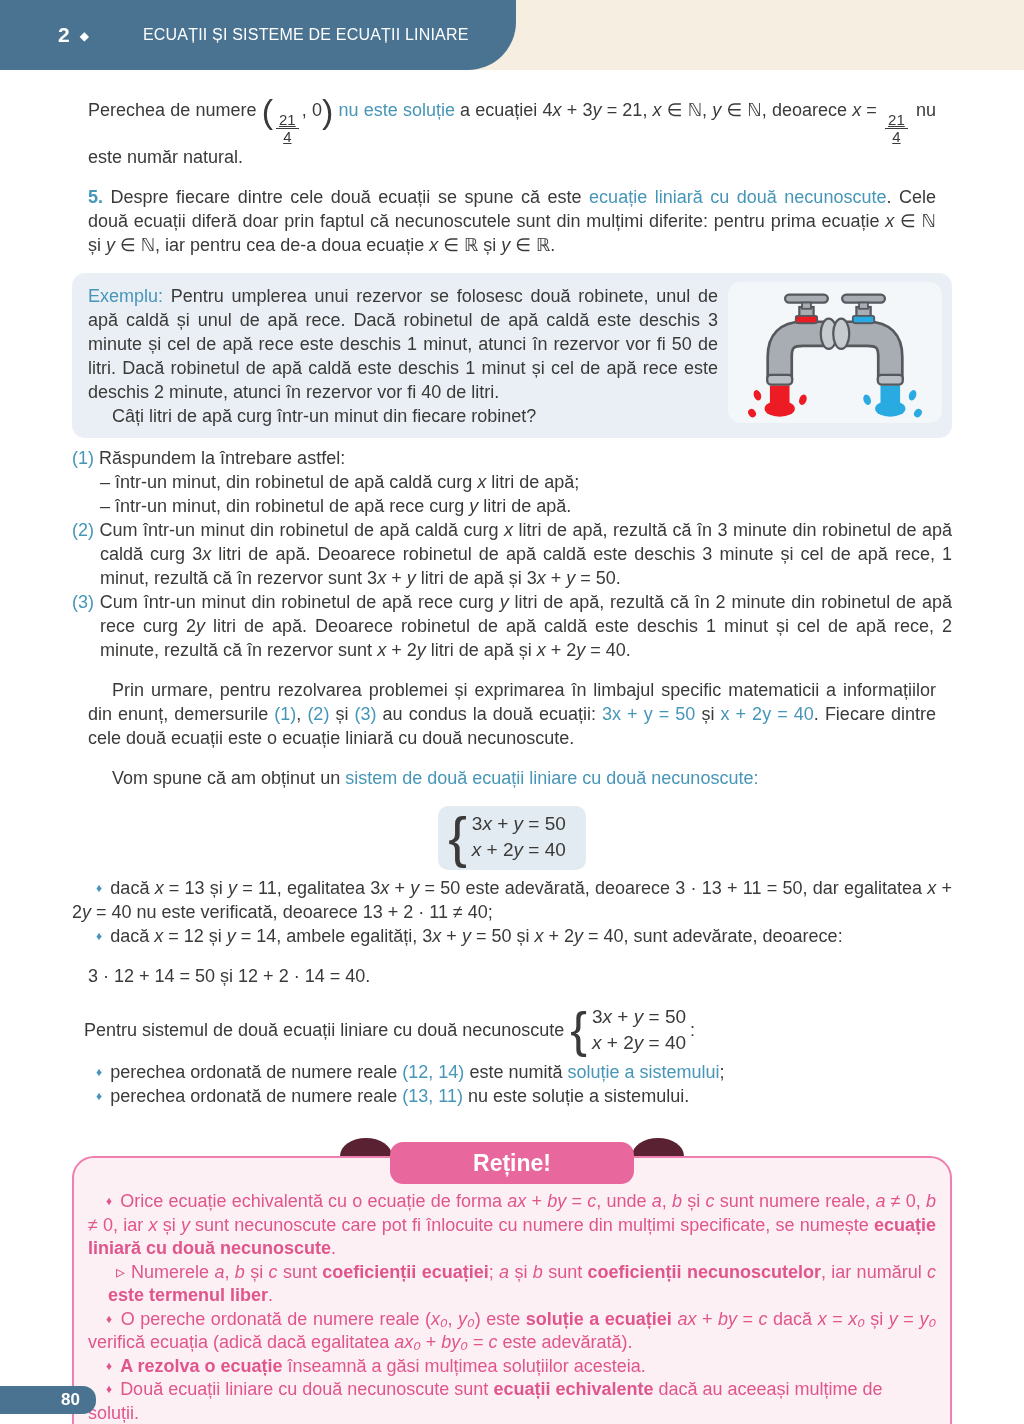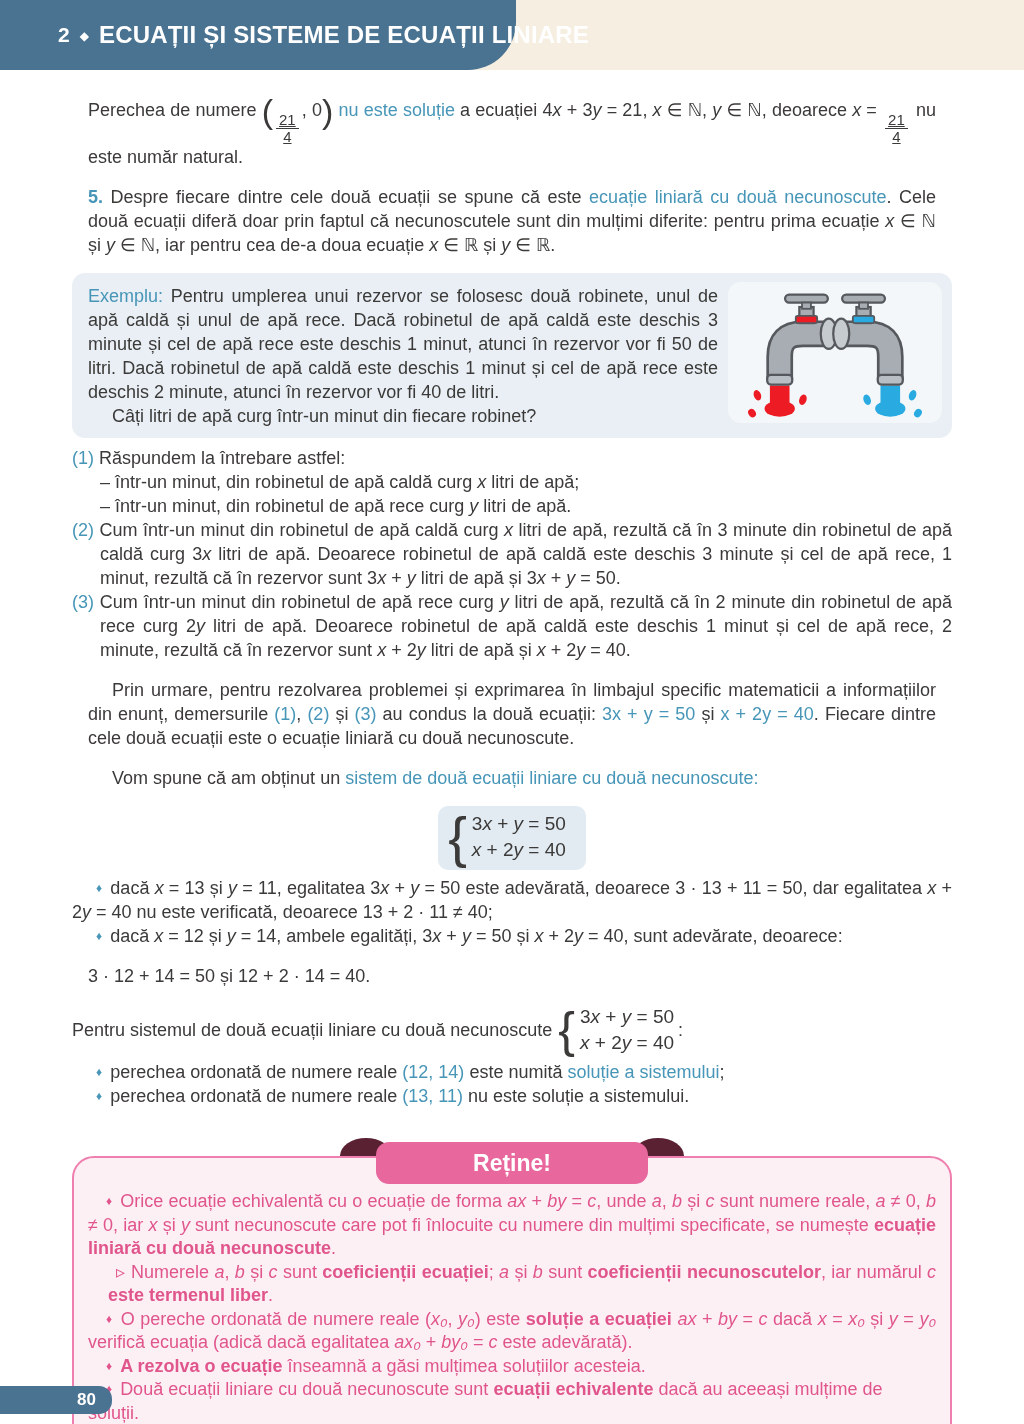--- a/index.html
+++ b/index.html
@@ -10,21 +10,21 @@
     color:#3b3a39;
   }
   .topstrip{position:absolute;top:0;left:0;width:1024px;height:70px;background:#f5eee1;}
   .chapterbar{
     position:absolute;top:0;left:0;width:516px;height:70px;background:#4a7391;
     border-bottom-right-radius:48px;display:flex;align-items:center;gap:10px;
     padding-left:58px;box-sizing:border-box;white-space:nowrap;
   }
   .chapterbar .ch-num{color:#fff;font-weight:bold;font-size:21px;}
   .chapterbar .ch-sep{color:#fff;font-size:12px;position:relative;top:1px;}
-  .chapterbar .ch-title{color:#fff;font-weight:bold;font-size:24px;letter-spacing:.2px;}
+  .chapterbar .ch-title{color:#fff;font-weight:normal;font-size:16px;letter-spacing:.2px;margin-left:44px;}
 
   .content{
     position:absolute;top:70px;left:0;width:1024px;box-sizing:border-box;
     padding:12px 72px 0 72px;font-size:18px;line-height:24px;
   }
   .just{text-align:justify;}
   .ind{text-indent:24px;}
   .para{margin:16px;}
   .hang{padding-left:28px;text-indent:-28px;}
   .subline{padding-left:28px;}
@@ -55,44 +55,44 @@
   .faucet-wrap{flex-shrink:0;width:214px;}
 
   .sysbox{
     display:flex;align-items:center;width:fit-content;margin:5px auto 6px auto;
     background:#e2ebf2;border-radius:10px;padding:5px 20px 7px 10px;
   }
   .brace{font-size:56px;font-weight:300;line-height:0;margin-right:5px;color:#3b3a39;}
   .brace.sm{font-size:50px;}
   .sysline{font-size:19px;line-height:26px;}
 
-  .psys{display:flex;align-items:center;margin:2px 0 4px 0;}
+  .psys{display:flex;align-items:center;margin:2px 0 4px 12px;}
   .inline-sys{display:inline-flex;align-items:center;margin-left:6px;}
   .psys .colon{margin-left:4px;}
 
   .retine{position:relative;margin-top:24px;padding-top:24px;}
   .fold{position:absolute;top:6px;width:52px;height:18px;background:#5a2133;
     border-radius:52px 52px 0 0 / 36px 36px 0 0;z-index:1;}
   .fold.l{left:calc(50% - 172px);}
   .fold.r{right:calc(50% - 172px);}
   .ribbon{
     position:absolute;top:10px;left:50%;transform:translateX(-50%);z-index:2;
-    background:#e8679c;border-radius:13px;width:272px;height:42px;
+    background:#e8679c;border-radius:13px;width:244px;height:42px;
     display:flex;align-items:center;justify-content:center;
     color:#fff;font-weight:bold;font-size:23px;
   }
   .retine-box{
     border:2px solid #ef7fae;background:#fdf0f5;border-radius:22px;
     padding:32px 14px 12px 14px;color:#e0558b;font-size:18px;line-height:23.5px;
   }
   .r-item{text-indent:18px;}
   .r-sub{padding-left:20px;text-indent:8px;}
 
   .pagebadge{
-    position:absolute;left:0;top:1386px;width:112px;height:28px;background:#4a7391;
+    position:absolute;left:0;top:1386px;width:96px;height:28px;background:#4a7391;
     border-radius:0 13px 13px 0;color:#fff;font-weight:bold;font-size:17px;
     display:flex;align-items:center;justify-content:flex-end;
     padding-right:16px;box-sizing:border-box;padding-left:46px;
   }
 </style>
 </head>
 <body>
 
 <div>
 

